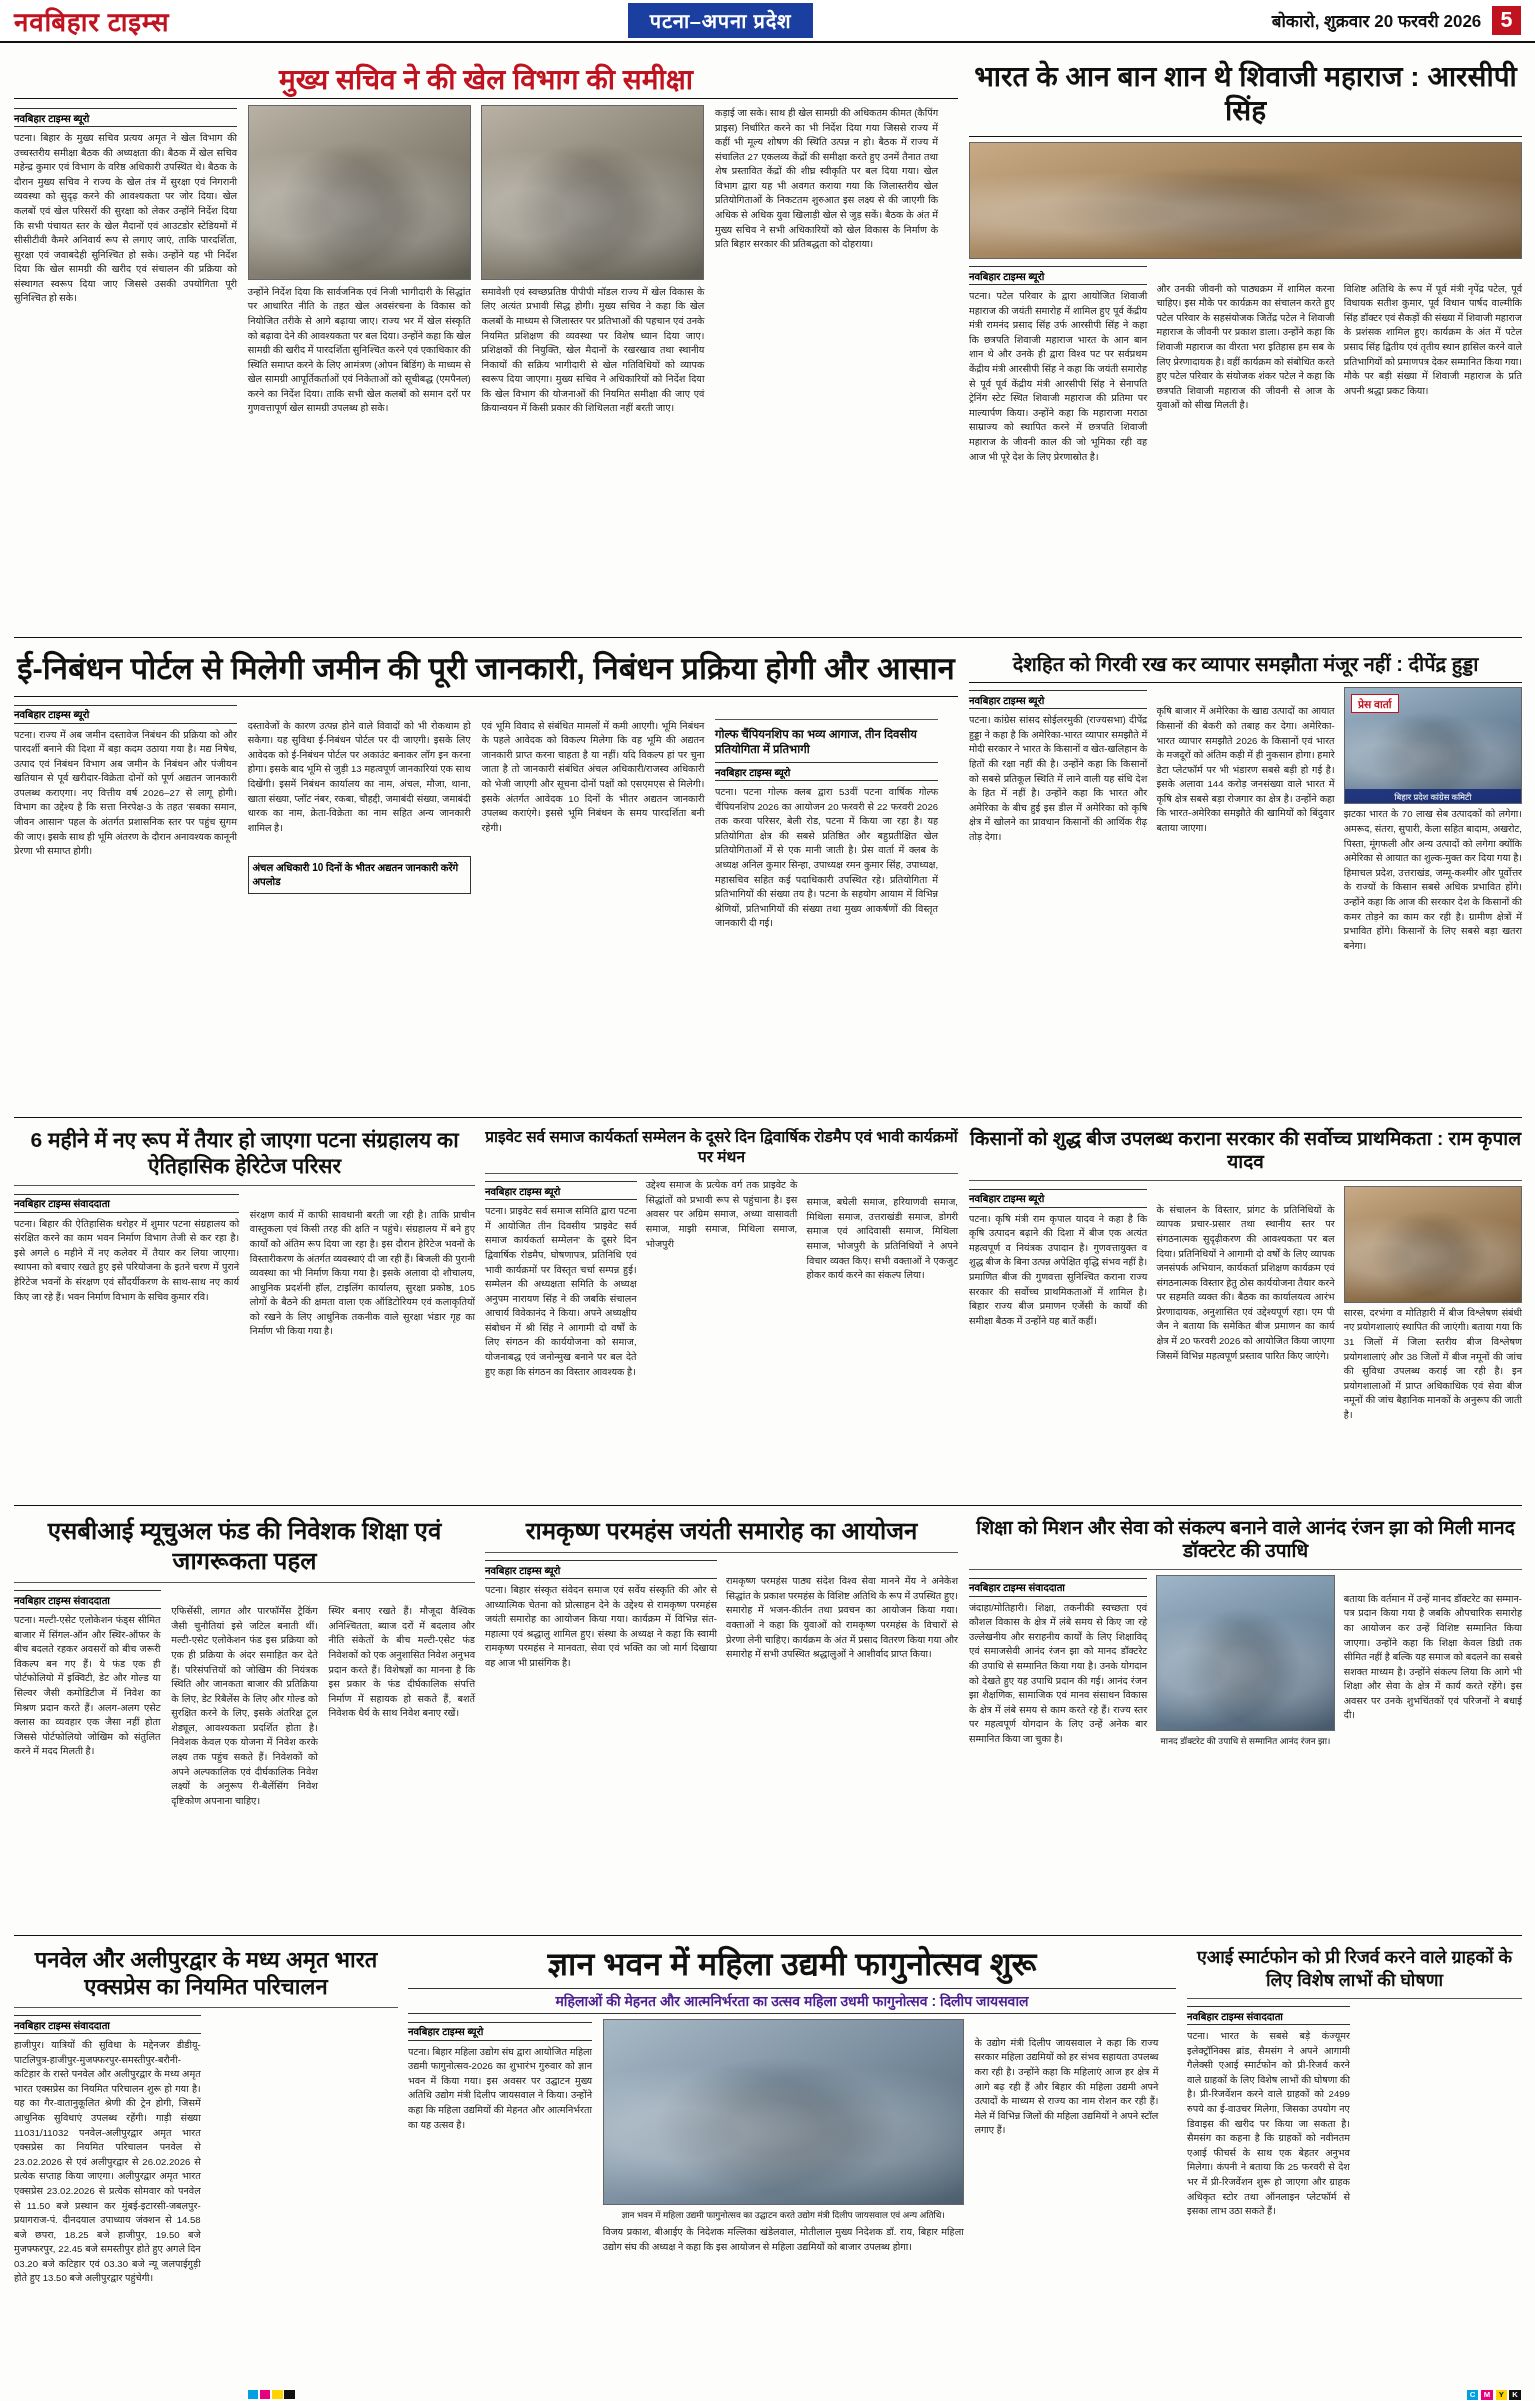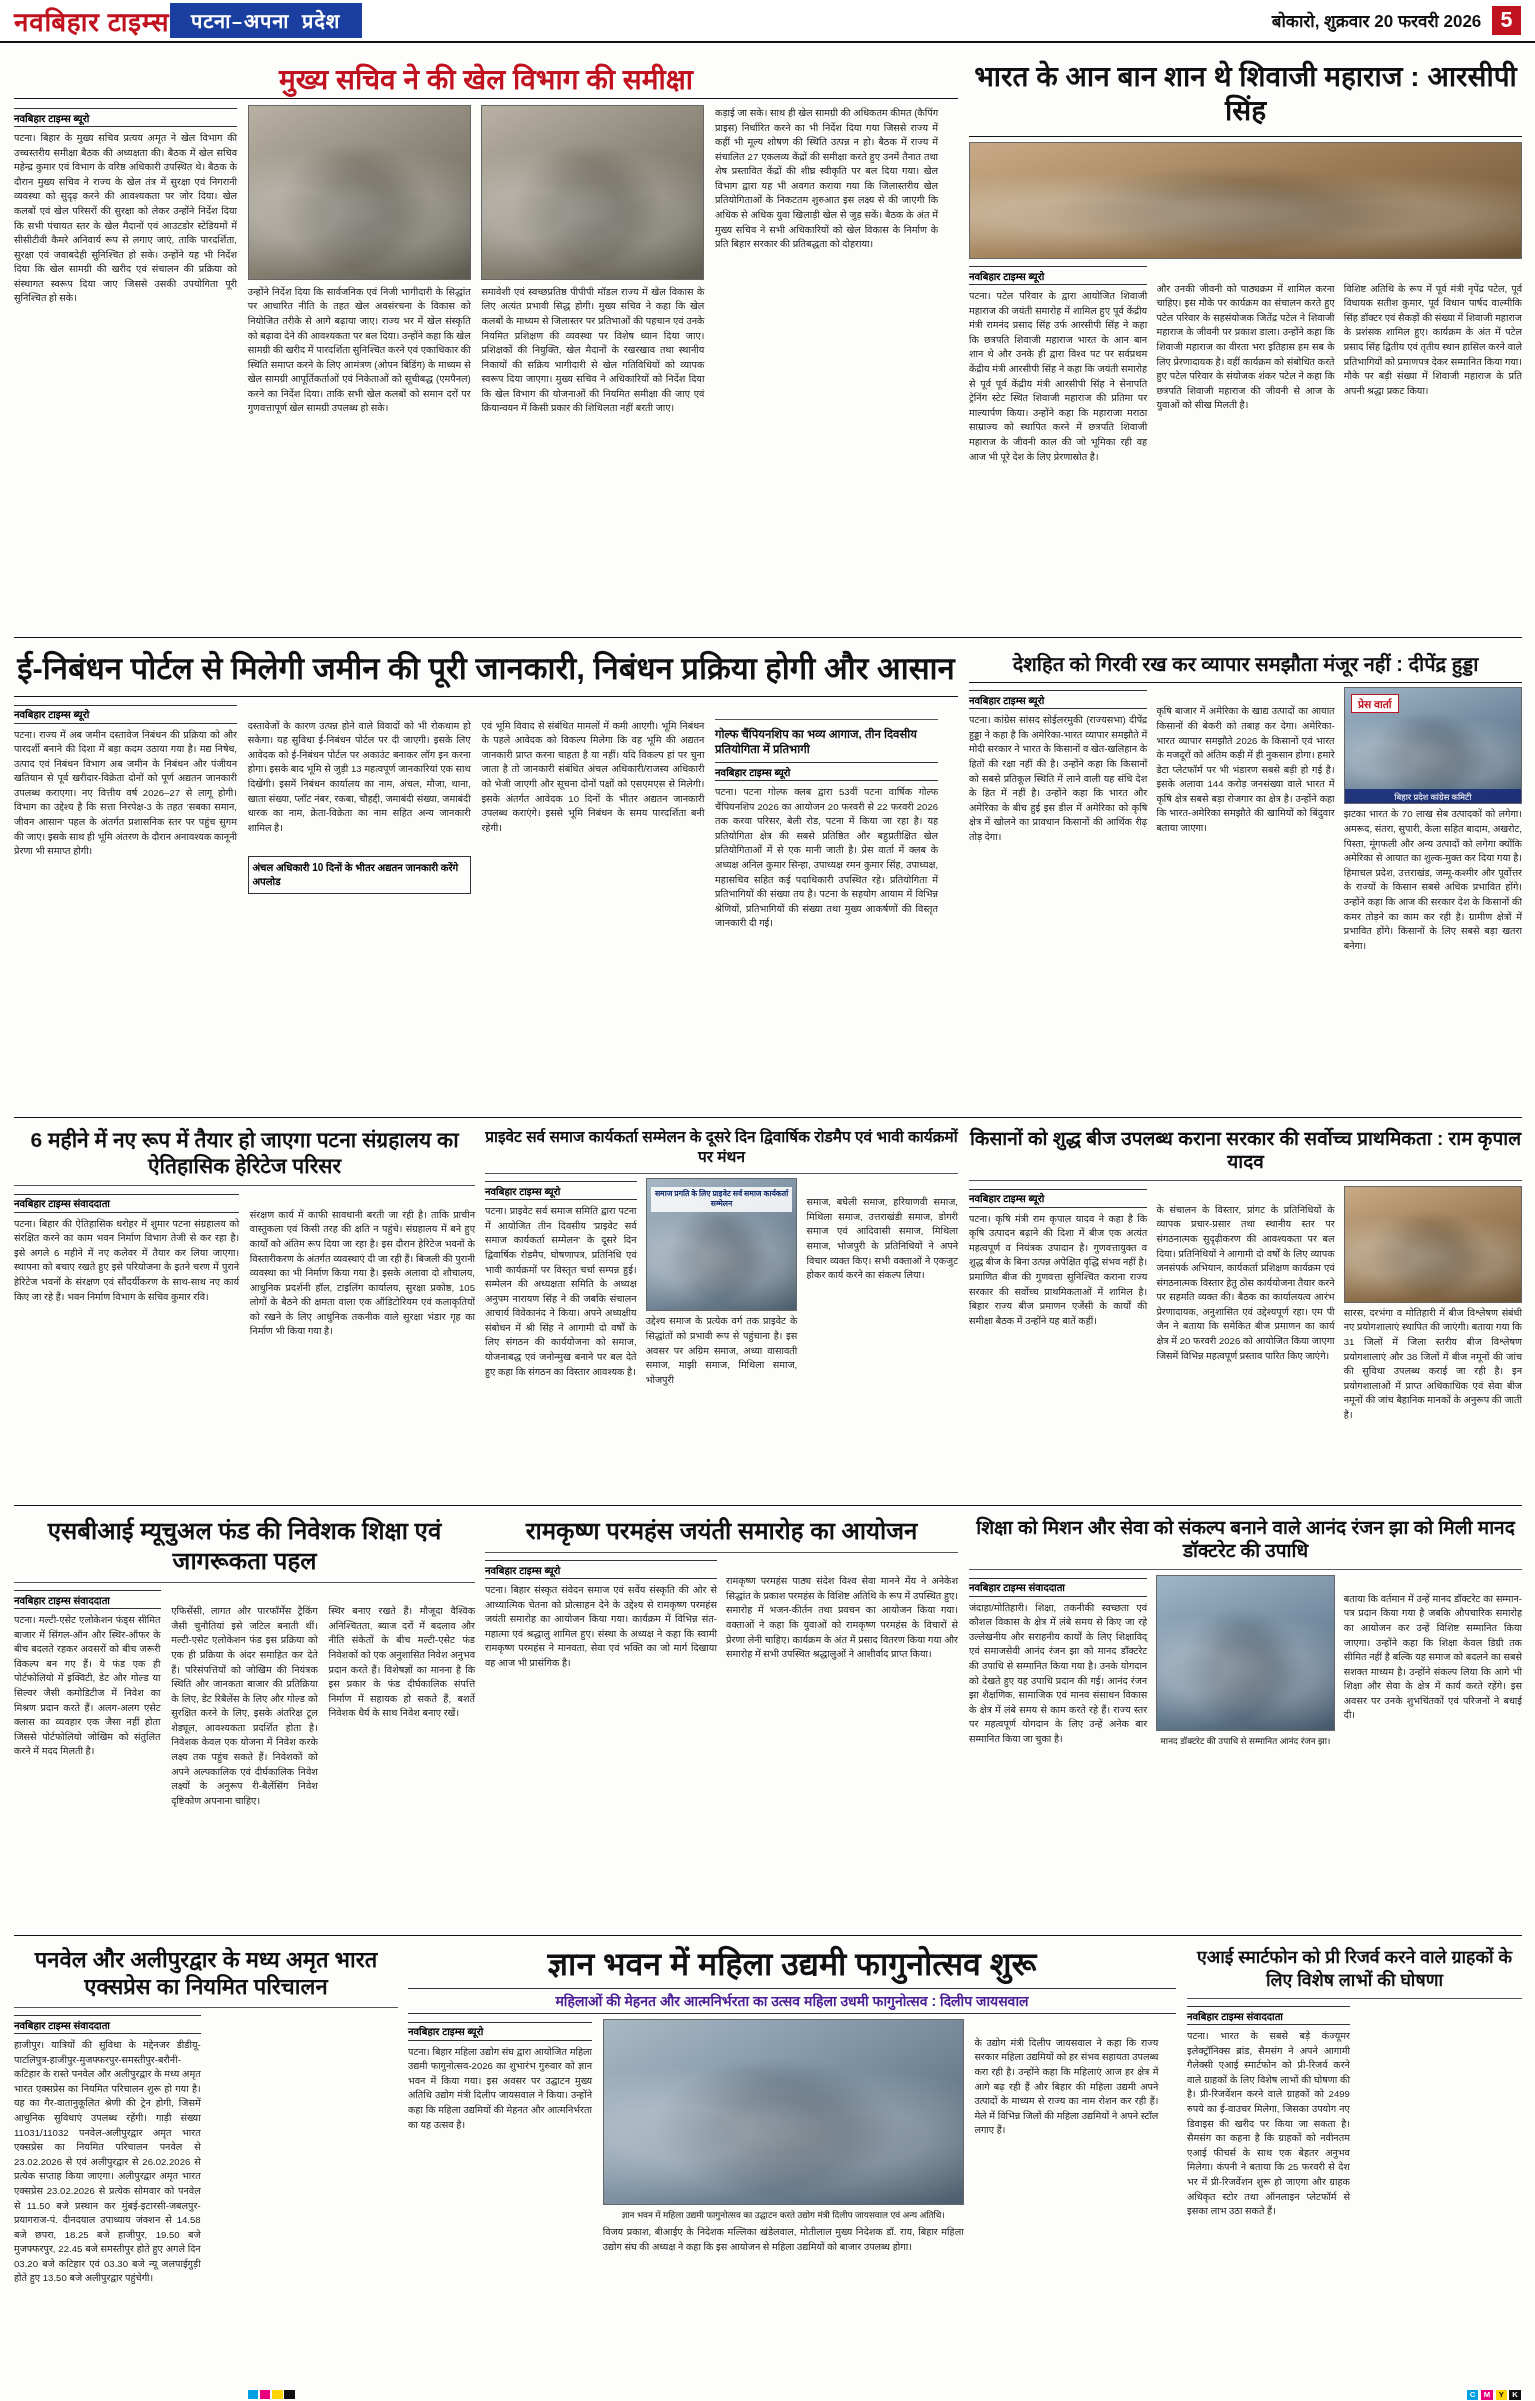--- a/index.html
+++ b/index.html
@@ -1,21 +1,21 @@
 <!DOCTYPE html>
 <html style="font-size:12.3px"><head>
 <meta charset="utf-8">
 <style>
   html,body{margin:0;padding:0;background:#e8e8e8;}
   body{font-family:"Liberation Sans", sans-serif;}
   .page{width:1535px;height:2401px;background:#fdfdfb;position:relative;box-sizing:border-box;padding:0;overflow:hidden;}
   
   .masthead{height:43px;border-bottom:2.3px solid #111;display:flex;align-items:center;padding:0 14px;box-sizing:border-box;background:#fff;}
   .mast-name{color:#c1121f;font-weight:bold;font-size:26px;letter-spacing:0.8px;flex:0 0 auto;}
-  .mast-center{flex:1;display:flex;font-family:Liberation Mono, monospace;}
+  .mast-center{flex:1;display:flex;justify-content:center;}
   .mast-center .box{background:#1a3fa0;color:#fff;font-weight:bold;font-size:20px;padding:3.8px 21.5px;letter-spacing:0.8px;}
   .mast-right{display:flex;align-items:center;gap:10.7px;flex:0 0 auto;}
   .mast-date{font-weight:bold;font-size:17px;color:#111;}
   .pageno{background:#c1121f;color:#fff;font-weight:bold;font-size:21.5px;width:29px;height:29px;display:flex;align-items:center;justify-content:center;}
   .kicker{color:#c1121f;font-weight:bold;text-align:center;font-size:28px;padding:4.6px 0 1.5px;}
   .headline{font-weight:bold;text-align:center;line-height:1.15;color:#111;}
   .byline{font-size:10px;font-weight:bold;border-top:0.8px solid #333;border-bottom:0.8px solid #333;padding:1.5px 0;margin:3.1px 0 3.8px;text-align:left;}
   .body{font-size:9.6px;line-height:1.52;text-align:justify;color:#1a1a1a;}
   .photo{background:linear-gradient(160deg,#8ea4b8,#5d7388 45%,#3f5163);position:relative;overflow:hidden;border:0.8px solid #666;font-family:Liberation Serif, serif;}
   .photo.warm{background:linear-gradient(160deg,#c8ab86,#9a7b55 50%,#6d5335);}
@@ -158,23 +158,20 @@
 
   <div class="sect" style="left:485px;top:1122px;width:473px;">
     <div class="headline" style="font-size:15.4px;padding:4.6px 0 6.1px;line-height:1.3;">प्राइवेट सर्व समाज कार्यकर्ता सम्मेलन के दूसरे दिन द्विवार्षिक रोडमैप एवं भावी कार्यक्रमों पर मंथन</div>
     <div class="thin-h" style="margin-bottom:4.6px;"></div>
     <div class="cols" style="gap:9.2px;">
       <div class="col">
         <div class="byline">नवबिहार टाइम्स ब्यूरो</div>
         <div class="body">पटना। प्राइवेट सर्व समाज समिति द्वारा पटना में आयोजित तीन दिवसीय 'प्राइवेट सर्व समाज कार्यकर्ता सम्मेलन' के दूसरे दिन द्विवार्षिक रोडमैप, घोषणापत्र, प्रतिनिधि एवं भावी कार्यक्रमों पर विस्तृत चर्चा सम्पन्न हुई। सम्मेलन की अध्यक्षता समिति के अध्यक्ष अनुपम नारायण सिंह ने की जबकि संचालन आचार्य विवेकानंद ने किया। अपने अध्यक्षीय संबोधन में श्री सिंह ने आगामी दो वर्षों के लिए संगठन की कार्ययोजना को समाज, योजनाबद्ध एवं जनोन्मुख बनाने पर बल देते हुए कहा कि संगठन का विस्तार आवश्यक है।</div>
       </div>
       <div class="col">
-        <div class="photo stage" style="height:131px;margin-bottom:3.1px;position:relative;">
-          <div style="position:absolute;left:4.6px;top:7.7px;right:4.6px;background:rgba(255,255,255,.85);color:#102a6b;font-size:7.7px;font-weight:bold;text-align:center;padding:2.3px 1.5px;line-height:1.3;z-index:2;">समाज प्रगति के लिए प्राइवेट सर्व समाज कार्यकर्ता सम्मेलन</div>
-        </div>
         <div class="body">उद्देश्य समाज के प्रत्येक वर्ग तक प्राइवेट के सिद्धांतों को प्रभावी रूप से पहुंचाना है। इस अवसर पर अग्रिम समाज, अध्या वासावती समाज, माझी समाज, मिथिला समाज, भोजपुरी</div>
       </div>
       <div class="col">
         <div class="body" style="padding-top:17px;">समाज, बघेली समाज, हरियाणवी समाज, मिथिला समाज, उत्तराखंडी समाज, डोगरी समाज एवं आदिवासी समाज, मिथिला समाज, भोजपुरी के प्रतिनिधियों ने अपने विचार व्यक्त किए। सभी वक्ताओं ने एकजुट होकर कार्य करने का संकल्प लिया।</div>
       </div>
     </div>
   </div>
 
   <div class="sect" style="left:969px;top:1122px;width:553px;">
     <div class="headline" style="font-size:19px;padding:4.6px 0 6.1px;line-height:1.25;">किसानों को शुद्ध बीज उपलब्ध कराना सरकार की सर्वोच्च प्राथमिकता : राम कृपाल यादव</div>

